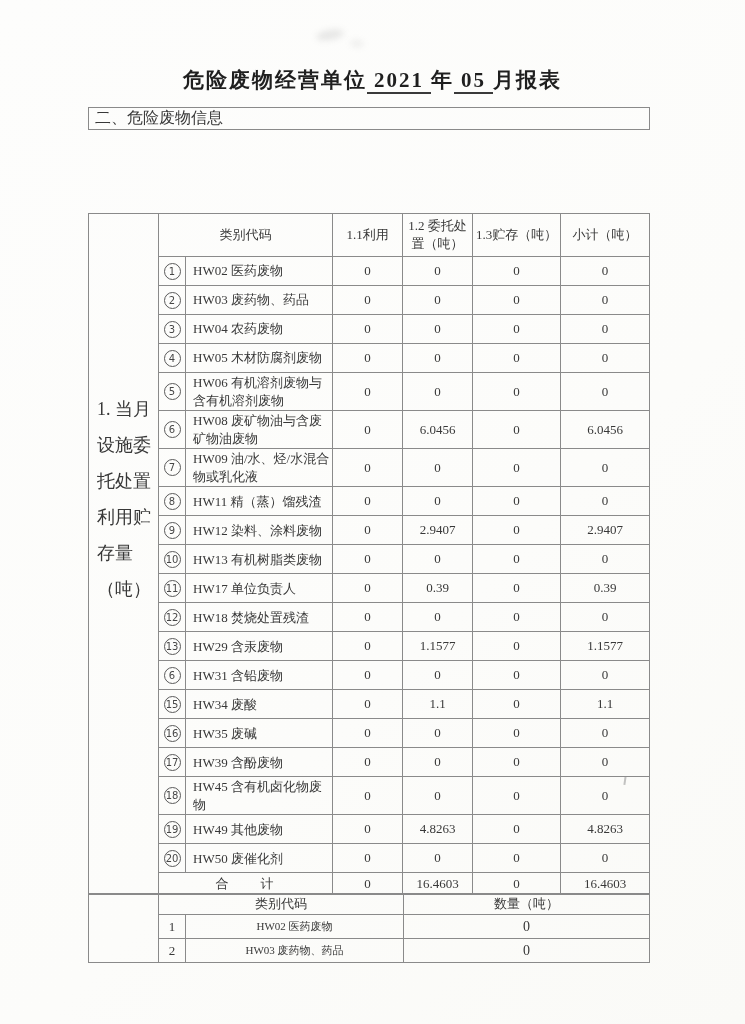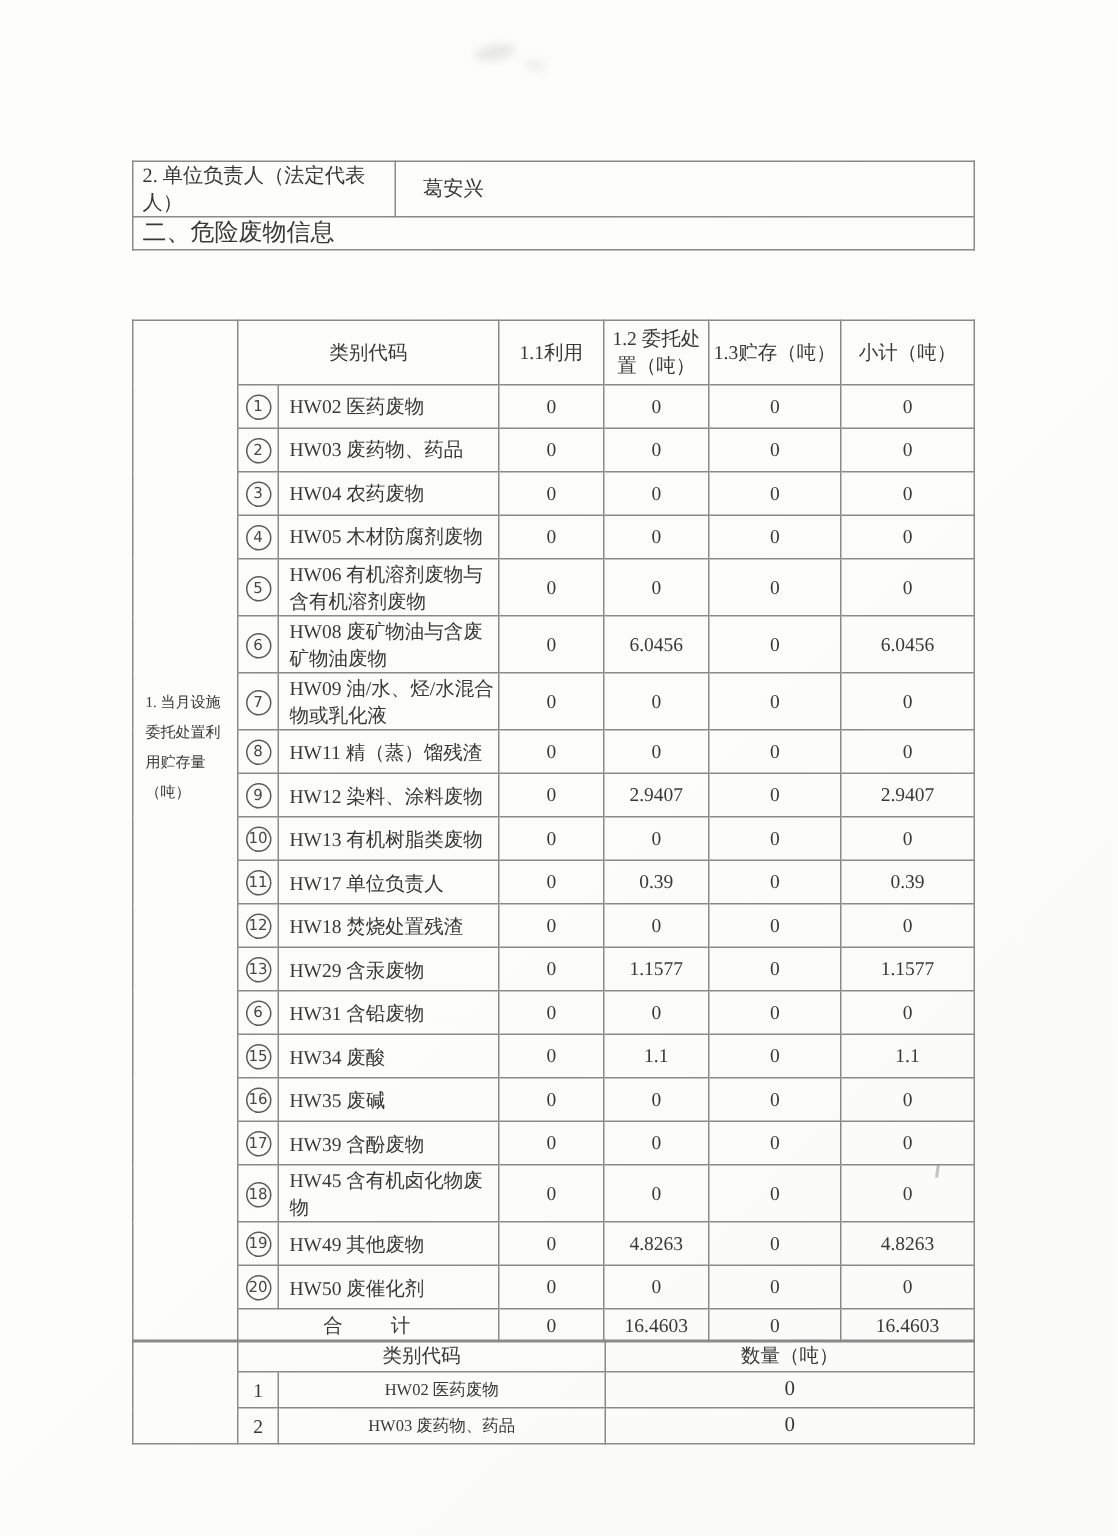--- a/index.html
+++ b/index.html
@@ -31,21 +31,21 @@
   .info td.val { padding-left:18px; }
   .info tr.section-row td { height:17px; font-size:16px;font-family:Liberation Serif, serif; }
   .main { top:213px; }
   .main td { font-size:13px; text-align:center; padding:1px 2px; vertical-align:middle; }
   .main tr { height:29px; }
   .main tr.hdr { height:43px; }
   .main tr.total-row { height:22px; }
   .main td.hc { font-size:13px; }
   .main td.nowrap { white-space:nowrap;text-align:center; }
   .main td.side-label {
-    font-size:10px; line-height:2.0; text-align:left;
+    font-size:18px; line-height:2.0; text-align:left;
     padding:0 5px 110px 8px; vertical-align:middle;
   }
   .main td.name-cell { text-align:left; padding-left:7px; line-height:1.35; }
   .circle {
     display:inline-block; width:15px; height:15px;
     border:1px solid #5a5a5a; border-radius:50%;
     font-size:10px; line-height:15px; text-align:center;
     font-family:"DejaVu Sans","Liberation Sans",sans-serif; color:#474747;
   }
   .total-label { letter-spacing:2px; }
@@ -70,31 +70,28 @@
 </style>
 </head>
 <body>
 
 <div class="page">
 
   <div class="smudge s1"></div>
   <div class="smudge s2"></div>
   <div class="pencil-mark"></div>
 
+  <h1 class="title"><span>危险废物经营单位</span><span class="u">2021</span><span>年</span><span class="u">05</span><span>月报表</span></h1>
 
   <table class="info">
     <colgroup>
         <col style="width:175px">
         <col style="width:386px">
       </colgroup>
     <tbody id="info-body">
-        <tr>
-          <td class="lab">2. 单位负责人（法定代表人）</td>
-          <td class="val">葛安兴</td>
-        </tr>
       </tbody>
     <tbody>
       <tr class="section-row">
         <td colspan="2">二、危险废物信息</td>
       </tr>
     </tbody>
   </table>
 
   <table class="main">
     <colgroup>

